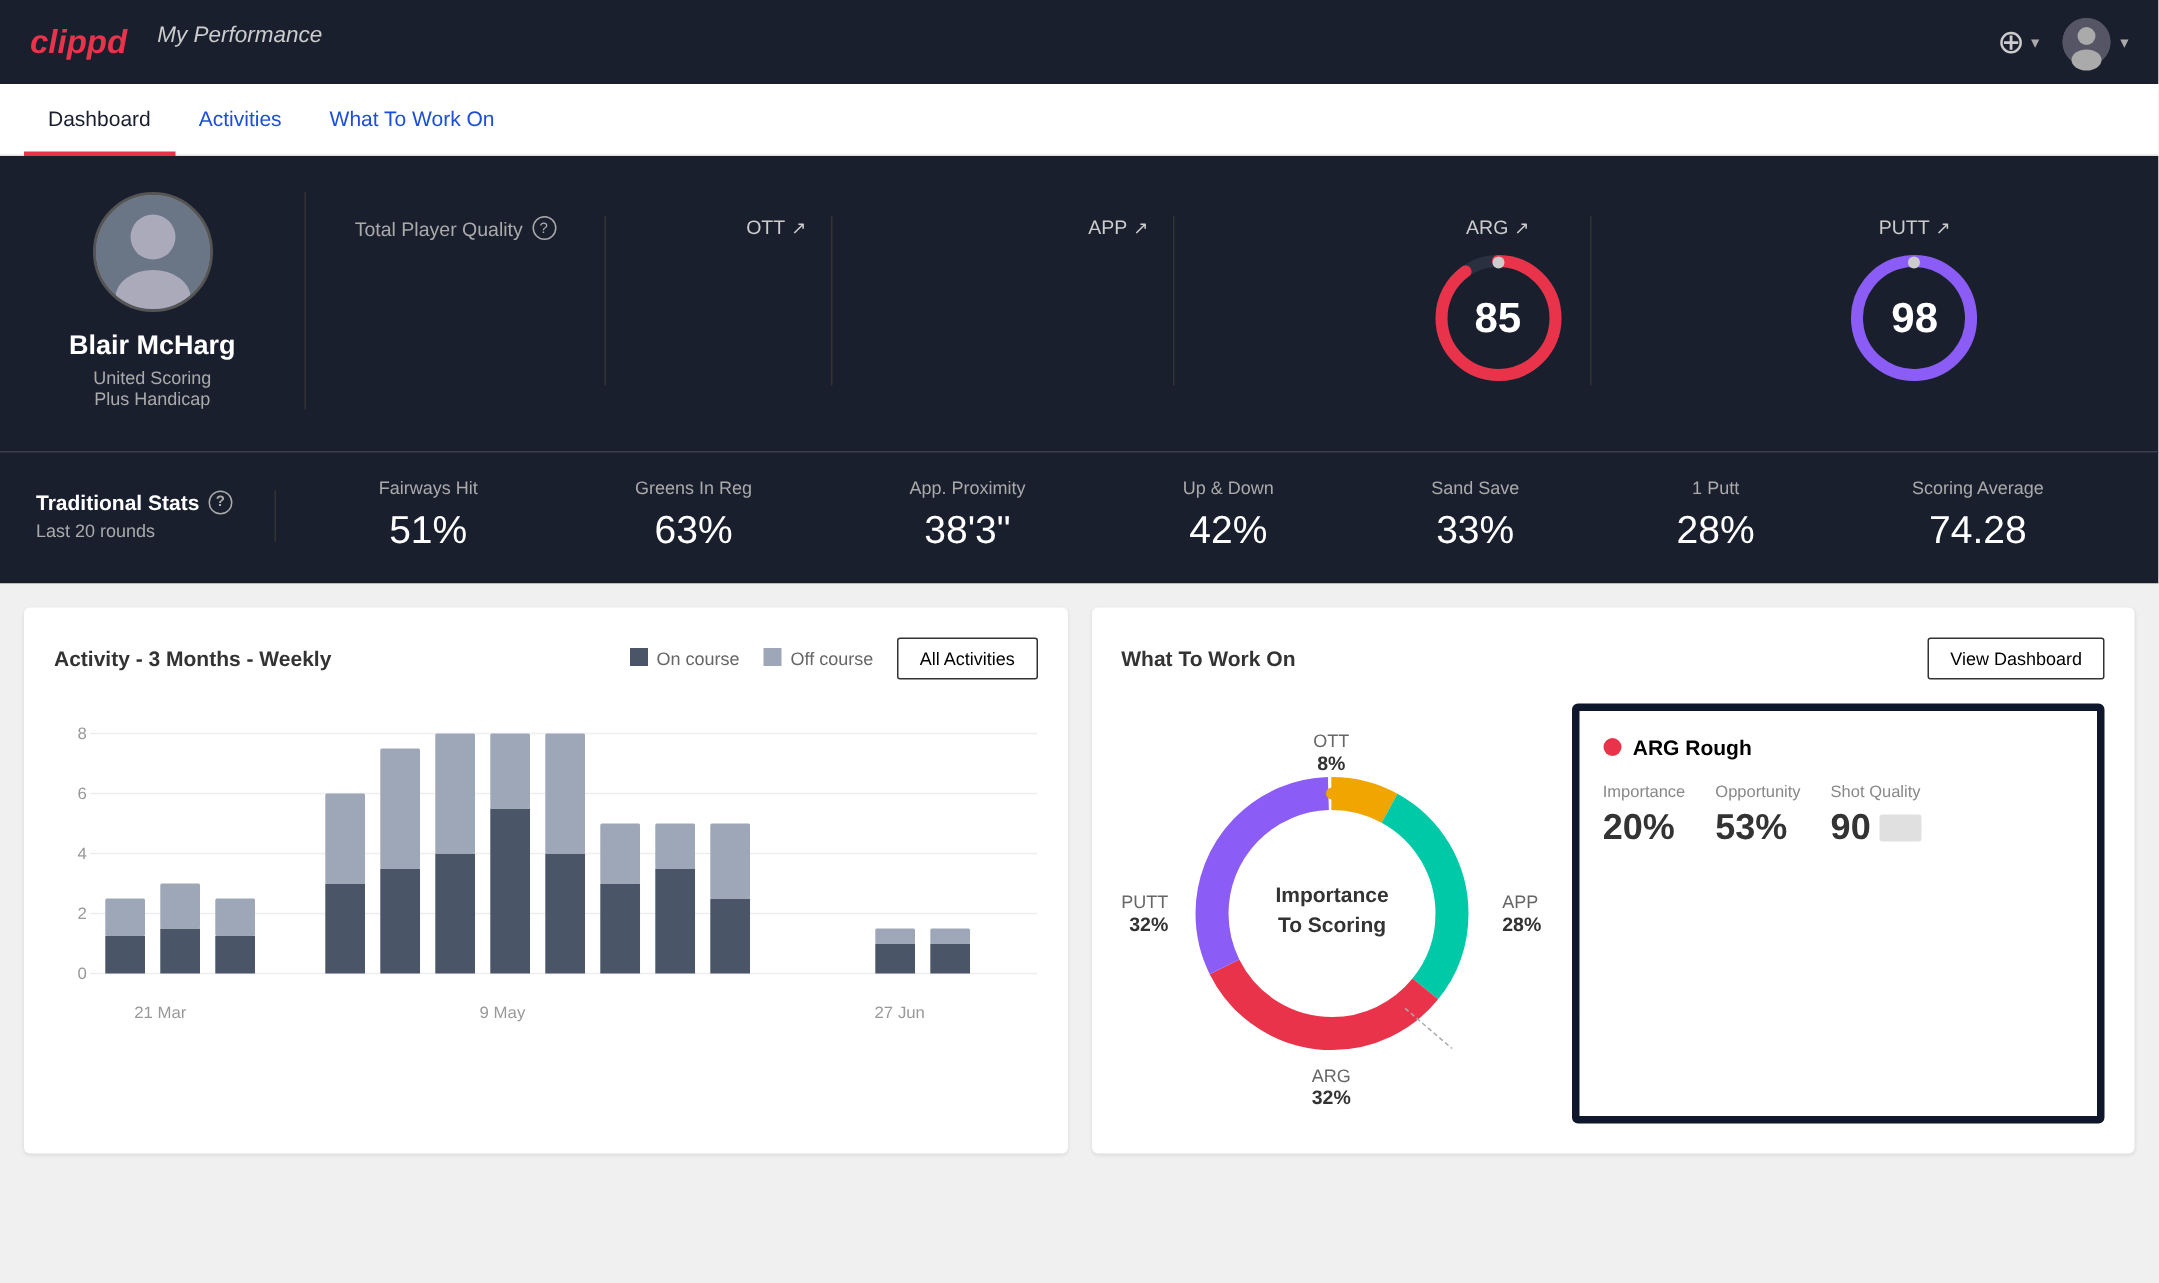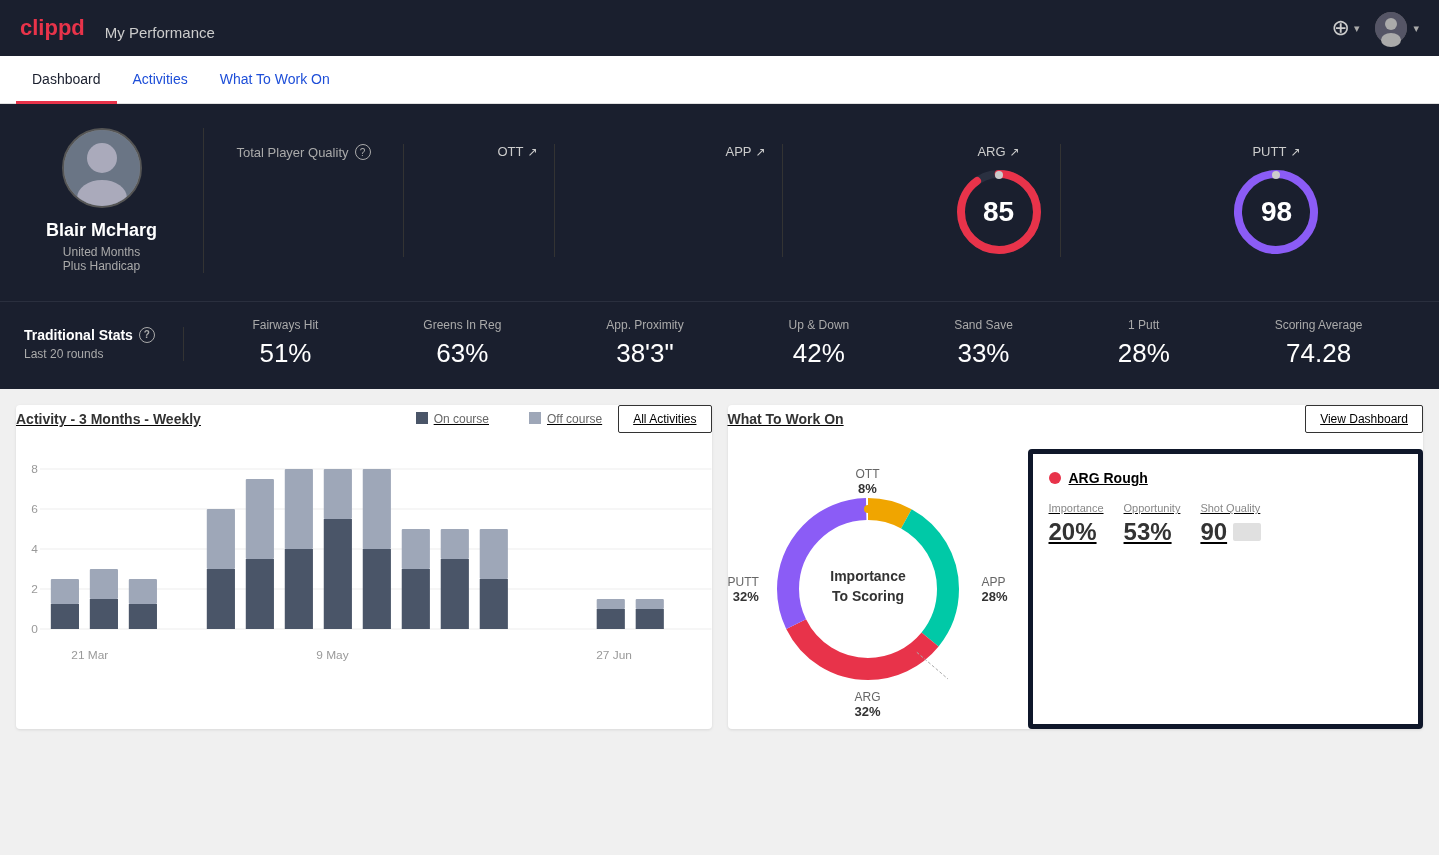--- a/index.html
+++ b/index.html
@@ -24,21 +24,22 @@
       font-size: 22px;
       font-weight: 700;
     }
     .header-title {
       color: #ccc;
       font-size: 15px;
       margin-left: 20px;
     }
     .header-left {
       display: flex;
-      align-items: flex-end;
+      align-items: flex-start;
+      font-style: italic;
     }
     .header-right {
       display: flex;
       align-items: center;
       gap: 16px;
     }
     .header-add-btn {
       color: #ccc;
       font-size: 22px;
       cursor: pointer;
@@ -261,22 +262,22 @@
       display: flex;
       gap: 16px;
       padding: 16px;
       background: #f0f0f0;
     }
 
     
     .card {
       background: #fff;
       border-radius: 4px;
+      padding: 20px;
       box-shadow: 0 1px 3px rgba(0,0,0,0.1);
-      text-decoration: underline;
     }
     .activity-card {
       flex: 1;
     }
     .work-on-card {
       flex: 1;
     }
 
     .card-header {
       display: flex;
@@ -292,21 +293,20 @@
     .legend {
       display: flex;
       align-items: center;
       gap: 16px;
       font-size: 12px;
       color: #666;
     }
     .legend-item {
       display: flex;
       gap: 6px;
-      margin-left: 24px;
     }
     .legend-dot {
       width: 12px;
       height: 12px;
     }
     .btn-outline {
       border: 1px solid #333;
       background: transparent;
       padding: 6px 14px;
       font-size: 12px;
@@ -411,21 +411,21 @@
   <div class="hero-inner">
     <div class="player-info">
       <div class="player-avatar">
         <svg width="80" height="80" viewBox="0 0 80 80">
           <circle cx="40" cy="40" r="40" fill="#6a7585"></circle>
           <circle cx="40" cy="30" r="15" fill="#aab"></circle>
           <ellipse cx="40" cy="70" rx="25" ry="18" fill="#aab"></ellipse>
         </svg>
       </div>
       <div class="player-name">Blair McHarg</div>
-      <div class="player-country">United Months</div>
+      <div class="player-country">United Scoring</div>
       <div class="player-handicap">Plus Handicap</div>
     </div>
 
     <div class="quality-scores">
 
       <div class="quality-main">
         <div class="quality-title">
           <span>Total Player Quality</span>
           <div class="help-icon">?</div>
         </div>

